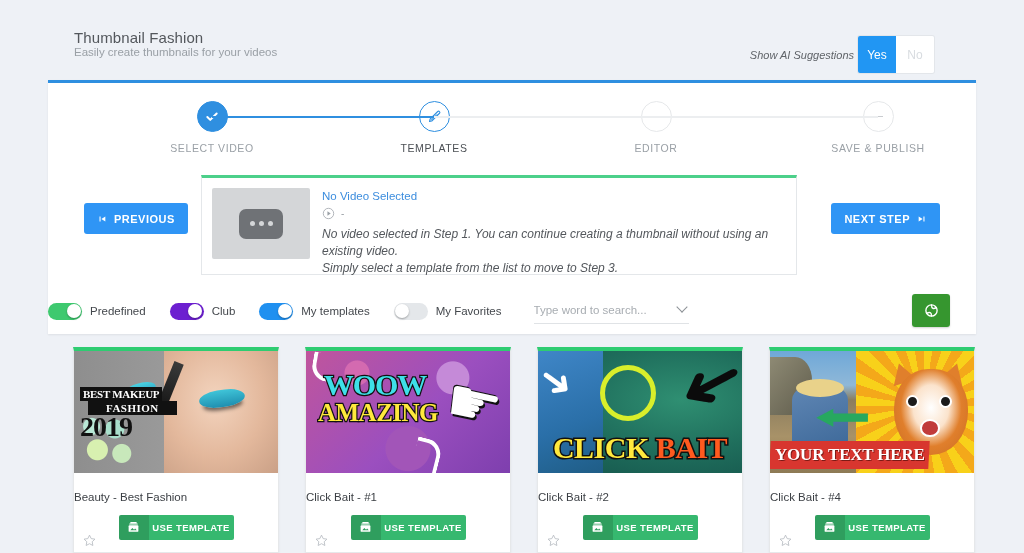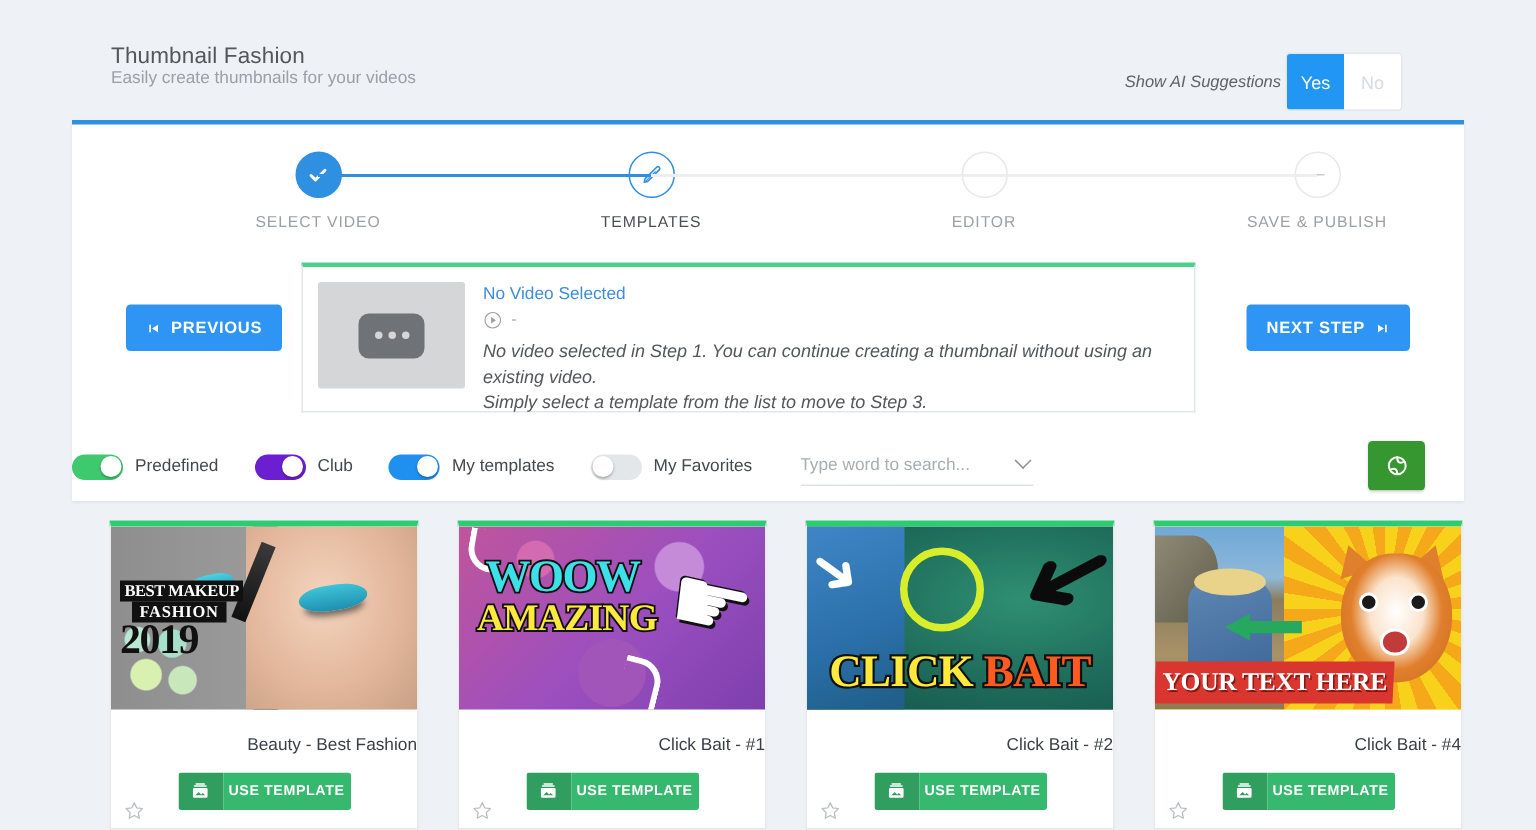--- a/index.html
+++ b/index.html
@@ -160,21 +160,21 @@
   .card {
     width: 206px; background: #fff; border: 1px solid #e6e8ea;
     border-top: 4px solid #2ecc71; position: relative;
     box-shadow: 0 1px 2px rgba(0,0,0,.06);
     height: 206px; overflow: hidden;
   }
   .card-thumb {
     height: 122px; width: 100%; position: relative; overflow: hidden;
   }
   .card-name {
-    text-align: right; font-size: 11.5px; color: #3b3f44;
+    text-align: left; font-size: 11.5px; color: #3b3f44;
     margin-top: 18px;
   }
   .use-btn {
     margin: 12px auto 0; width: 115px; height: 25px;
     display: flex; border-radius: 2px; overflow: hidden; cursor: pointer;
   }
   .use-ico {
     background: #2f9e5e; width: 30px; display: flex;
     align-items: center; justify-content: center;
   }
@@ -214,21 +214,21 @@
       radial-gradient(circle at 72% 72%, #c8e8bb 9px, transparent 10px);
   }
   .t1-txt1 {
     position: absolute; left: 6px; top: 36px; background: #111; color: #fff;
     font-family: "Liberation Serif", serif; font-weight: bold;
     font-size: 11px; padding: 1px 3px; letter-spacing: -.3px;
   }
   .t1-txt2 {
     position: absolute; left: 14px; top: 50px; background: #111; color: #fff;
     font-family: "Liberation Serif", serif; font-weight: bold;
-    font-size: 11px; padding: 1px 5px; letter-spacing: .5px;
+    font-size: 11px; padding: 1px 18px; letter-spacing: .5px;
   }
   .t1-txt3 {
     position: absolute; left: 6px; top: 62px; color: #111;
     font-family: "Liberation Serif", serif; font-weight: bold;
     font-size: 28px; letter-spacing: -1px; line-height: 28px;
   }
 
   .t2 {
     background:
       radial-gradient(circle at 72% 22%, #c58ad8 16px, transparent 17px),

